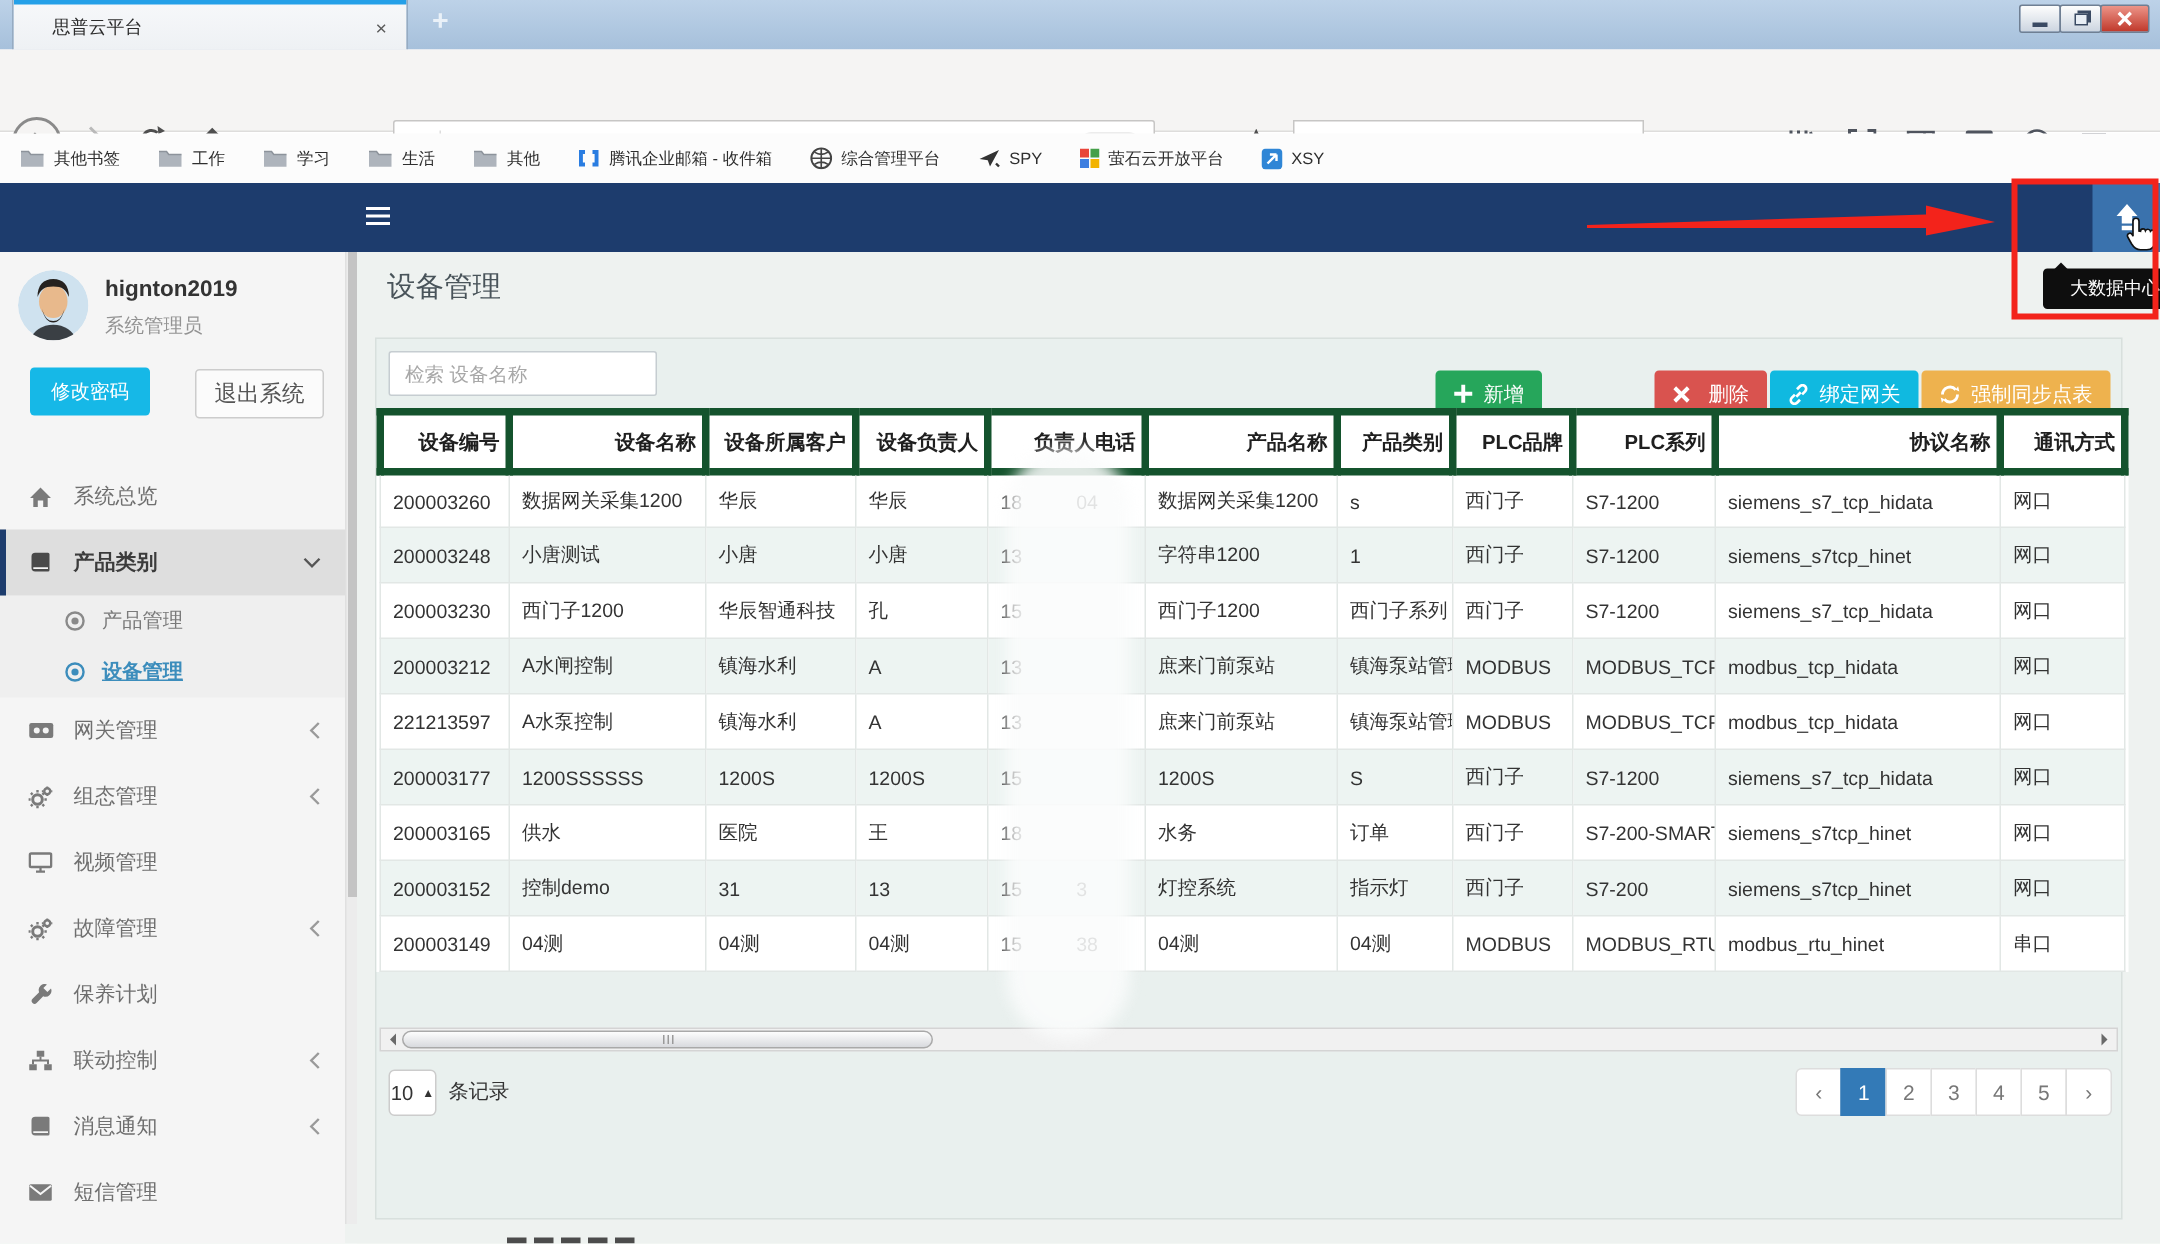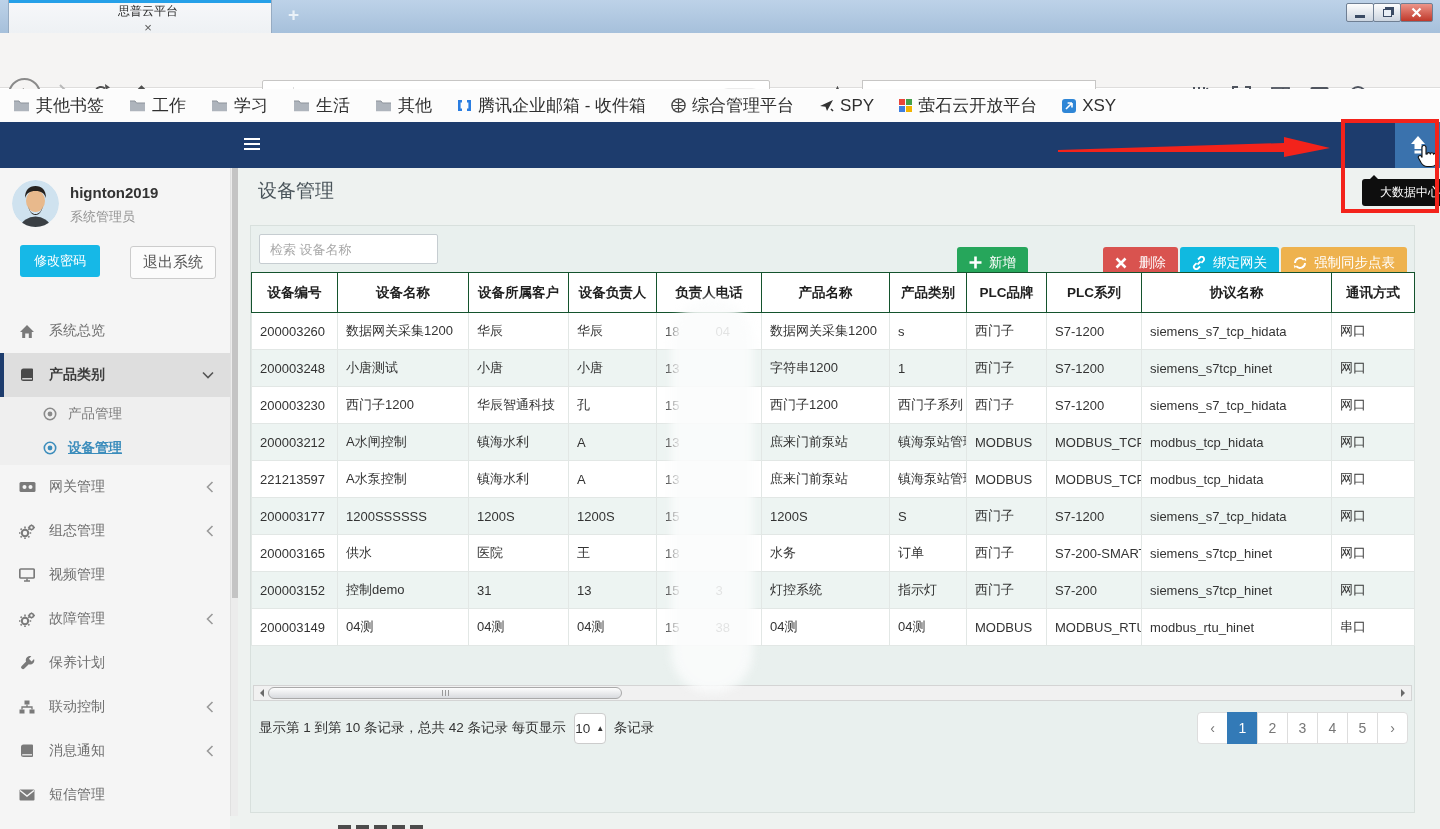--- a/index.html
+++ b/index.html
@@ -5,21 +5,21 @@
   * { box-sizing: border-box; margin: 0; padding: 0; }
   html,body { width:1440px; height:829px; overflow:hidden; }
   body { position:relative; font-family:"Liberation Sans",sans-serif; background:#fff; cursor:default; }
   svg { display:block; }
 
   
   .titlebar { position:absolute; left:0; top:0; width:1440px; height:33px;
     background:linear-gradient(#bdd2e8,#a6c0db); }
   .tab { position:absolute; left:8px; top:0; width:264px; height:33px;
     background:linear-gradient(#f7f8fa,#eef1f4); border-left:1px solid #96abc2; border-right:1px solid #96abc2;
-    box-shadow:inset 0 3px 0 #25a0e8; display:flex; align-items:center; padding:3px 10px 0 26px;flex-direction:column; }
+    box-shadow:inset 0 3px 0 #25a0e8; display:flex; align-items:center; padding:3px 10px 0 26px; }
   .tab-title { font-size:12px; color:#2b2b2b; flex:1; }
   .tab-close { font-size:13px; color:#5a5a5a; padding:0 3px; }
   .newtab { position:absolute; left:288px; top:4px; font-size:19px; color:#eaf1f8; font-weight:bold; }
   .winbtns { position:absolute; right:7px; top:3px; display:flex; }
   .winbtn { width:28px; height:19px; border:1px solid #6f7f93; margin-left:-1px;
     background:linear-gradient(#fdfdfd,#ccd5e0); display:flex; align-items:center; justify-content:center; border-radius:2px; }
   .winbtn.close { width:33px; background:linear-gradient(#ec9488,#c0392b); }
   .glyph-min { width:10px; height:3px; background:#3a4a63; margin-top:8px; }
   .glyph-restore { width:9px; height:8px; border:1px solid #3a4a63; background:#e8eef5; box-shadow:2px -2px 0 -0px #3a4a63; }
 
@@ -38,21 +38,21 @@
   .star-btn { position:absolute; left:828px; top:53px; }
   .searchbar { position:absolute; left:862px; top:47px; width:234px; height:34px; background:#fff; border:1px solid #c7c6c5;
     display:flex; align-items:center; padding:0 9px; gap:8px; }
   .searchbar input { border:none; outline:none; font-size:14px; width:160px; font-family:inherit; background:transparent; color:#333; }
   .searchbar input::placeholder { color:#8d8d8d; }
   .tb-right { position:absolute; left:1192px; top:53px; display:flex; gap:20px; align-items:center; }
 
   
   .bookmarksbar { position:absolute; left:0; top:89px; width:1440px; height:33px; background:#fcfcfc;
     display:flex; align-items:center; padding-left:13px; gap:25px; }
-  .bm-item { display:flex; align-items:center; gap:6px; font-size:17px; color:#2f2f2f; white-space:nowrap; }
+  .bm-item { display:flex; align-items:center; gap:6px; font-size:11px; color:#2f2f2f; white-space:nowrap; }
 
   
   .page { position:absolute; left:0; top:122px; width:1440px; height:707px; background:#eef2f0; }
 
   .appheader { position:absolute; left:0; top:0; width:1440px; height:46px; background:#1d3c6d; }
   .hamburger { position:absolute; left:244px; top:16px; }
   .hamburger div { width:16px; height:2px; background:#fff; margin-bottom:3px; }
   .bigdata-btn { position:absolute; right:0; top:0; width:45px; height:46px; background:#3a72ad;
     display:flex; align-items:center; justify-content:center; }
   .hand-cursor { position:absolute; right:3px; top:22px; }
@@ -91,21 +91,21 @@
   .panel { position:absolute; left:12px; top:57px; width:1165px; height:588px; background:#e9f0ee; border:1px solid #d8e0dd; }
   .search-input { position:absolute; left:8px; top:8px; width:179px; height:30px; border:1px solid #c6cdd1; border-radius:2px;
     background:#fff; padding:0 10px; font-size:13px; color:#333; font-family:inherit; outline:none; }
   .search-input::placeholder { color:#a8a8a8; }
   .btn-group { position:absolute; right:7px; top:21px; display:flex; gap:2px;border-radius:10px; }
   .act-btn { height:31px; padding:0 12px; border:none; border-radius:3px; color:#fff; font-size:13.5px;
     display:flex; align-items:center; gap:7px; font-family:inherit; }
 
   .tablewrap { position:absolute; left:0; top:46px; width:1163px; }
   table { border-collapse:collapse; width:100%; background:#fff; table-layout:fixed; }
-  th { height:40px; border:1px solid #14532d; font-size:13.5px; color:#1f1f1f; text-align:center; background:#fff; padding:0 4px; }
+  th { height:40px; border:5px solid #14532d; font-size:13.5px; color:#1f1f1f; text-align:right; background:#fff; padding:0 4px; }
   td { height:37px; border:1px solid #e2e7e5; font-size:13px; color:#333; padding:0 8px; white-space:nowrap; overflow:hidden; }
   tbody tr:nth-child(even) td { background:#edf4f2; }
   .phone-gap { display:inline-block; width:36px; }
 
   .blurblob { position:absolute; left:420px; top:73px; width:82px; height:394px; z-index:5;
     background:rgba(251,252,252,0.88); border-radius:46px; filter:blur(5px); }
 
   .hscroll { position:absolute; left:2px; top:459px; width:1159px; height:16px; background:#f1f1f1; border:1px solid #d4d4d4; }
   .h-arrow { position:absolute; top:0; width:15px; height:14px; display:flex; align-items:center; justify-content:center; }
   .tri-left { width:0; height:0; border:4px solid transparent; border-right-color:#6a6a6a; margin-right:3px; }
@@ -734,21 +734,20 @@
             <i></i>
             <i></i>
             <i></i>
           </div>
         <div class="h-arrow" style="right:0">
             <span class="tri-right"></span>
           </div>
       </div>
 
       <div class="summary">
-        <span>显示第 1 到第 10 条记录，总共 42 条记录 每页显示</span>
         <span class="pgsize">
           <span>10</span>
           <span class="caret">▲</span>
         </span>
         <span>条记录</span>
       </div>
 
       <div class="pagination" id="pagination">
           <div class="pg-btn">‹</div>
           <div class="pg-btn active">1</div>

